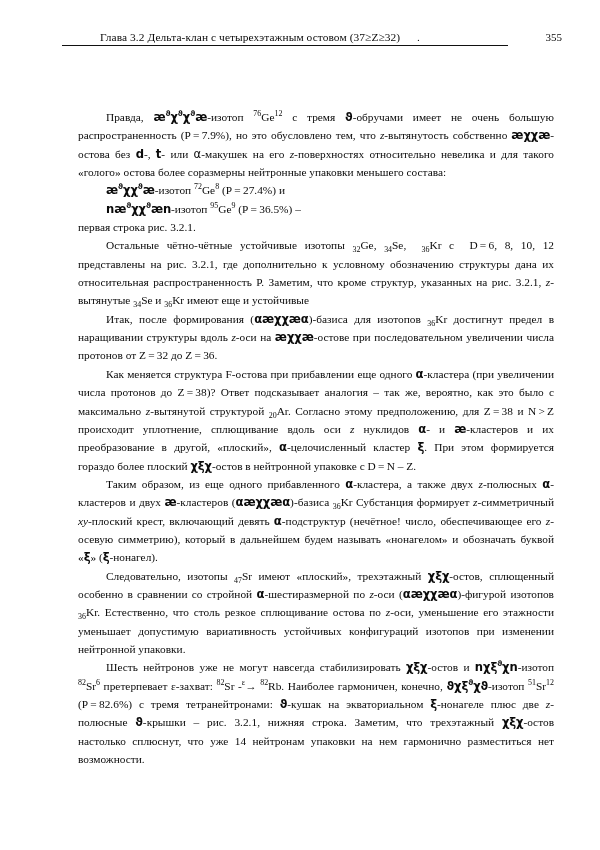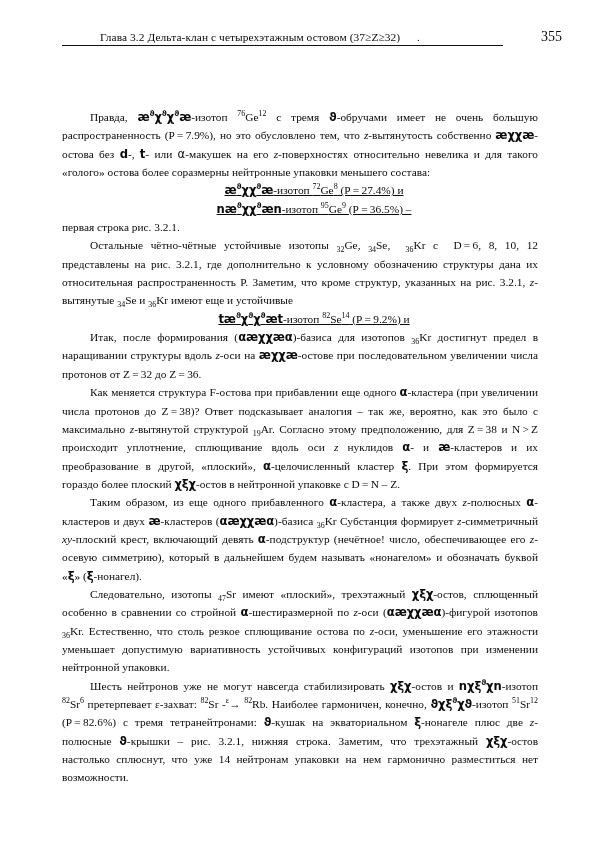--- a/index.html
+++ b/index.html
@@ -59,53 +59,52 @@
   }
   .rh-rule {
     position: absolute;
     left: 0;
     right: 22px;
     top: 15px;
     border-bottom: 1.1px solid #111111;
   }
   .rh-pageno {
     flex: 0 0 auto;
-    font-size: 14px;
+    font-size: 11px;
     line-height: 14px;
     padding-left: 16px;
   }
 
   
   .content {
     position: absolute;
-    left: 62px;
+    left: 78px;
     top: 108px;
     width: 476px;
   }
 
   p.para {
     margin: 0;
     font-size: 11.35px;
     line-height: 18.35px;
     text-align: justify;
     text-justify: inter-word;
     text-indent: 28px;
     hyphens: manual;
   }
   p.para.noindent {
     text-indent: 0;
   }
   p.formula {
     margin: 0;
     font-size: 11.35px;
     line-height: 18.35px;
-    text-align: center;
+    text-align: left;
     text-indent: 0;
     padding-left: 28px;
-    text-decoration: underline;
   }
 
   
   .sym {
     font-family: "DejaVu Sans", "Liberation Sans", sans-serif;
     font-weight: bold;
     font-size: 11.6px;
     letter-spacing: -0.1px;
   }
   .sym-thin {
@@ -163,32 +162,29 @@
       <sup>72</sup>Ge<sup>8</sup> (P = 27.4%) и</p>
 
     <p class="formula">
       <span class="sym">næ<sup class="symsup">ϑ</sup>χχ<sup class="symsup">ϑ</sup>æn</span>-изотоп
       <sup>95</sup>Ge<sup>9</sup> (P = 36.5%) –</p>
 
     <p class="para noindent">первая строка рис. 3.2.1.</p>
 
     <p class="para">Остальные чётно-чётные устойчивые изотопы <sub>32</sub>Ge, <sub>34</sub>Se,&nbsp; <sub>36</sub>Kr с&nbsp; D = 6, 8, 10, 12 представлены на рис. 3.2.1, где дополнительно к условному обозначению структуры дана их относительная распространенность P. Заметим, что кроме структур, указанных на рис. 3.2.1, <span class="ital">z</span>-вытянутые <sub>34</sub>Se и <sub>36</sub>Kr имеют еще и устойчивые</p>
 
-    <p class="formula">
-      <span class="sym">tæ<sup class="symsup">ϑ</sup>χ<sup class="symsup">ϑ</sup>χ<sup class="symsup">ϑ</sup>æt</span>-изотоп
-      <sup>82</sup>Se<sup>14</sup> (P = 9.2%) и</p>
 
 
 
     <p class="para">Итак, после формирования
       (<span class="sym"><span class="sym-thin">α</span>æχχæ<span class="sym-thin">α</span></span>)-базиса для изотопов <sub>36</sub>Kr достигнут предел в наращивании структуры вдоль <span class="ital">z</span>-оси на
       <span class="sym">æχχæ</span>-остове при последовательном увеличении числа протонов от Z = 32 до Z = 36.</p>
 
     <p class="para">Как меняется структура F-остова при прибавлении еще одного
-      <span class="sym-thin"><b>α</b></span>-кластера (при увеличении числа протонов до Z = 38)? Ответ подсказывает аналогия – так же, вероятно, как это было с максимально <span class="ital">z</span>-вытянутой структурой <sub>19</sub>Ar. Согласно этому предположению, для Z = 38 и N &gt; Z происходит уплотнение, сплющивание вдоль оси <span class="ital">z</span> нуклидов
+      <span class="sym-thin"><b>α</b></span>-кластера (при увеличении числа протонов до Z = 38)? Ответ подсказывает аналогия – так же, вероятно, как это было с максимально <span class="ital">z</span>-вытянутой структурой <sub>20</sub>Ar. Согласно этому предположению, для Z = 38 и N &gt; Z происходит уплотнение, сплющивание вдоль оси <span class="ital">z</span> нуклидов
       <span class="sym-thin"><b>α</b></span>- и
       <span class="sym">æ</span>-кластеров и их преобразование в другой, «плоский»,
       <span class="sym-thin"><b>α</b></span>-целочисленный кластер
       <span class="sym">ξ</span>. При этом формируется гораздо более плоский
       <span class="sym">χξχ</span>-остов в нейтронной упаковке с D = N&nbsp;–&nbsp;Z.</p>
 
     <p class="para">Таким образом, из еще одного прибавленного
       <span class="sym-thin"><b>α</b></span>-кластера, а также двух <span class="ital">z</span>-полюсных
       <span class="sym-thin"><b>α</b></span>-кластеров и двух
       <span class="sym">æ</span>-кластеров

